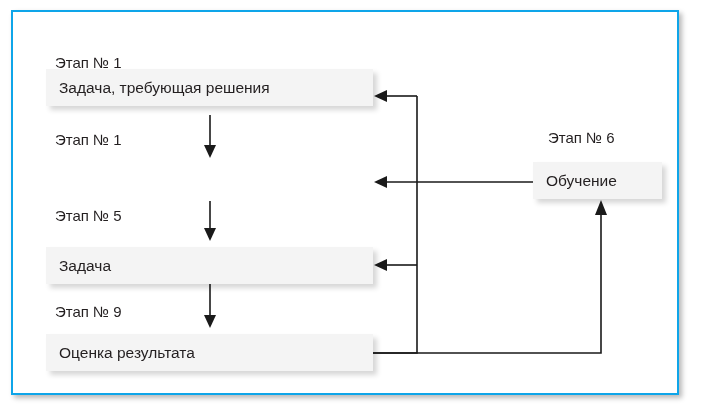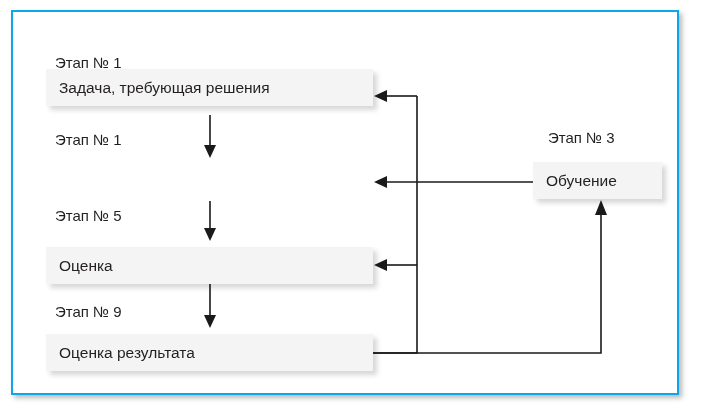--- a/index.html
+++ b/index.html
@@ -81,29 +81,29 @@
 </head>
 <body>
 
 <div id="figure-frame">
   <div id="canvas">
 
     <div class="stage-label" style="left:42px; top:43px;">Этап № 1</div>
     <div class="stage-label" style="left:42px; top:120px;">Этап № 1</div>
     <div class="stage-label" style="left:42px; top:196px;">Этап № 5</div>
     <div class="stage-label" style="left:42px; top:292px;">Этап № 9</div>
-    <div class="stage-label" style="left:535px; top:118px;">Этап № 3</div>
+    <div class="stage-label" style="left:535px; top:118px;">Этап № 6</div>
 
     <div class="proc-box" style="left:33px; top:57px; width:327px; height:37px;">
       <span class="box-text">Задача, требующая решения</span>
     </div>
 
 
     <div class="proc-box" style="left:33px; top:235px; width:327px; height:37px;">
-      <span class="box-text">Оценка</span>
+      <span class="box-text">Задача</span>
     </div>
 
     <div class="proc-box" style="left:33px; top:322px; width:327px; height:37px;">
       <span class="box-text">Оценка результата</span>
     </div>
 
     <div class="proc-box" style="left:520px; top:150px; width:129px; height:37px;">
       <span class="box-text">Обучение</span>
     </div>
 

